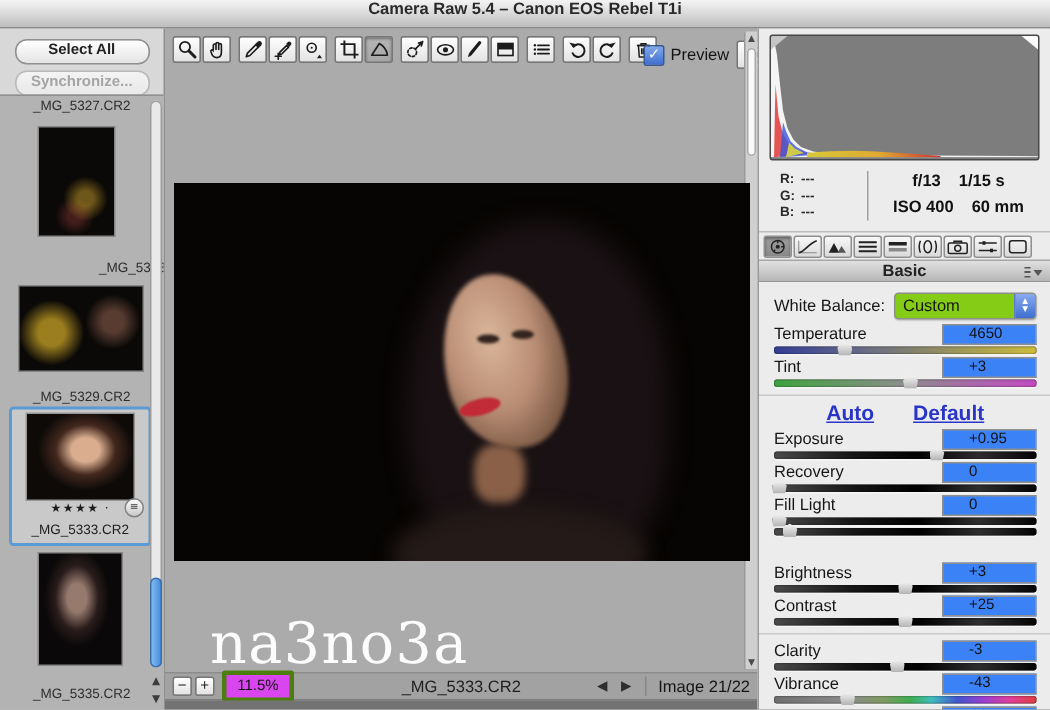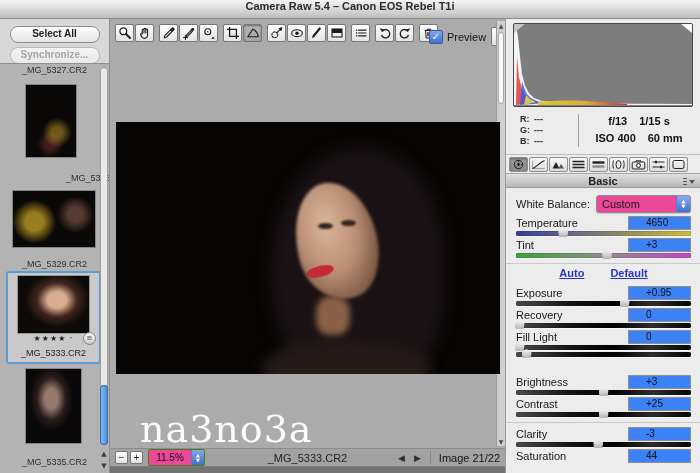--- a/index.html
+++ b/index.html
@@ -79,22 +79,22 @@
   .shoulder{position:absolute;left:38%;top:86%;width:44%;height:24%;background:#241a18;
     border-radius:50%;filter:blur(6px);}
   .watermark{position:absolute;left:30px;top:388px;font-family:"DejaVu Serif",serif;
     font-size:38px;color:#fcfcfc;letter-spacing:1px;}
   .bottombar{position:absolute;left:0;right:0;bottom:6px;height:19px;background:#a2a2a2;
     border-top:1px solid #8b8b8b;border-bottom:1px solid #7d7d7d;display:flex;align-items:center;
     padding:0 5px;box-sizing:border-box;font-size:11px;}
   .sqbtn{width:13px;height:13px;box-sizing:border-box;border:1px solid #777;border-radius:2px;
     background:linear-gradient(#fff,#e2e2e2);font-size:10px;line-height:11px;text-align:center;
     margin-right:2px;color:#222;}
-  .zoomcombo{display:flex;height:15px;margin-left:3px;border:1px solid #4d7c0f;border-radius:2px;
-    overflow:hidden;background:#ec4899;}
+  .zoomcombo{display:flex;height:15px;margin-left:3px;border:3px solid #4d7c0f;border-radius:2px;
+    overflow:hidden;background:#d946ef;flex-direction:column;}
   .zval{width:42px;font-size:10px;text-align:center;line-height:15px;color:#111;}
   .zstep{width:12px;background:linear-gradient(#83a8ea,#3f6fd0);color:#fff;display:flex;
     flex-direction:column;align-items:center;justify-content:center;font-size:5px;line-height:5px;
     font-family:"DejaVu Sans",sans-serif;border-left:1px solid #5d7fc0;}
   .fname{position:absolute;left:50%;transform:translateX(-50%);color:#1f1f1f;}
   .rightcluster{margin-left:auto;display:flex;align-items:center;}
   .navarrows{font-family:"DejaVu Sans",sans-serif;font-size:9px;color:#2e2e2e;letter-spacing:5px;margin-right:4px;}
   .bdiv{width:1px;height:13px;background:#868686;margin-right:8px;}
   .imgcount{color:#151515;}
   .darkstrip{position:absolute;left:0;right:0;bottom:0;height:6px;background:#737373;}
@@ -123,21 +123,21 @@
   .pheader{position:absolute;top:154px;left:0;right:0;height:15px;
     background:linear-gradient(#e0e0e0,#b7b7b7);border-top:1px solid #a6a6a6;border-bottom:1px solid #989898;
     text-align:center;font-weight:bold;font-size:11px;line-height:14px;color:#222;box-sizing:border-box;}
   .pmenu{position:absolute;right:5px;top:4px;width:12px;height:7px;display:flex;align-items:center;}
   .pmenu .lines{width:7px;height:5px;border-top:1px solid #555;border-bottom:1px solid #555;
     background:linear-gradient(#0000 40%,#555 40%,#555 60%,#0000 60%);}
   .pmenu .tri{width:0;height:0;border-left:3px solid transparent;border-right:3px solid transparent;
     border-top:4px solid #555;margin-left:2px;}
   .content{position:absolute;top:169px;left:10px;right:9px;bottom:0;}
   .wbrow{display:flex;align-items:center;height:17px;margin-top:7px;}
-  .wbsel{margin-left:6px;flex:1;height:16px;border:1px solid #8f8f8f;border-radius:3px;background:#ec4899;
+  .wbsel{margin-left:6px;flex:1;height:16px;border:1px solid #8f8f8f;border-radius:3px;background:#84cc16;
     display:flex;align-items:center;overflow:hidden;box-shadow:0 1px 1px rgba(0,0,0,.15);}
   .wbtext{flex:1;padding-left:5px;}
   .stepper{width:13px;align-self:stretch;background:linear-gradient(#88abf0,#3f6fd0);color:#fff;
     display:flex;flex-direction:column;align-items:center;justify-content:center;font-size:5px;
     line-height:5px;font-family:"DejaVu Sans",sans-serif;border-left:1px solid #5d7fc0;}
   .sgroup{margin-top:3px;}
   .srow{height:22px;position:relative;}
   .srow-top{display:flex;justify-content:space-between;align-items:center;height:15px;}
   .slabel{font-size:11px;color:#161616;}
   .sval{width:44px;height:12px;border:1px solid #8f8f8f;background:#3b82f6;font-size:10px;
@@ -147,21 +147,21 @@
   .t-temp{background:linear-gradient(90deg,#323d96,#6a6d85 35%,#8d8a66 60%,#cdbd3a 100%);}
   .t-tint{background:linear-gradient(90deg,#3da23d,#8a8f8a 48%,#a86aa8 75%,#c24ac2 100%);}
   .t-dark{background:linear-gradient(90deg,#4a4a4a,#161616 30%,#000 55%,#2e2e2e 78%,#050505 100%);}
   .t-rainbow{background:linear-gradient(90deg,#6f6f6f 0%,#8b8b8b 28%,#7f9b62 42%,#3fae52 52%,#3fbdbd 60%,#4456d0 70%,#9c3fd0 80%,#e03f9a 90%,#de3f3f 100%);}
   .sthumb{position:absolute;top:-3px;margin-left:-5px;width:10px;height:9px;
     background:linear-gradient(#f6f6f6,#b4b4b4);
     clip-path:polygon(50% 0,100% 38%,90% 100%,10% 100%,0 38%);
     filter:drop-shadow(0 0 .6px #333);}
   .hsep2{height:1px;background:#c9c9c9;margin:4px -9px 3px -10px;}
   .links{height:15px;text-align:center;font-weight:bold;margin-top:1px;}
-  .links a{color:#2a35c8;text-decoration:underline;margin:13px 13px;font-size:11px;}
+  .links a{color:#2a35c8;text-decoration:underline;margin:13px 13px;font-size:14px;}
 </style>
 </head>
 <body>
 
 <div class="titlebar">
   <span>Camera Raw 5.4  –  Canon EOS Rebel T1i</span>
 </div>
 
 <div class="leftpanel">
   <div class="pill first">Select All</div>
@@ -535,19 +535,28 @@
           <div class="srow-top">
             <span class="slabel">Clarity</span>
             <span class="sval">-3</span>
           </div>
           <div class="strack t-dark">
             <span class="sthumb" style="left:47%"></span>
           </div>
         </div>
         <div class="srow">
           <div class="srow-top">
+            <span class="slabel">Vibrance</span>
+            <span class="sval">-43</span>
+          </div>
+          <div class="strack t-rainbow">
+            <span class="sthumb" style="left:28%"></span>
+          </div>
+        </div>
+        <div class="srow">
+          <div class="srow-top">
             <span class="slabel">Saturation</span>
             <span class="sval">44</span>
           </div>
         </div>
       </div>
   </div>
 </div>
 
 </body></html>

